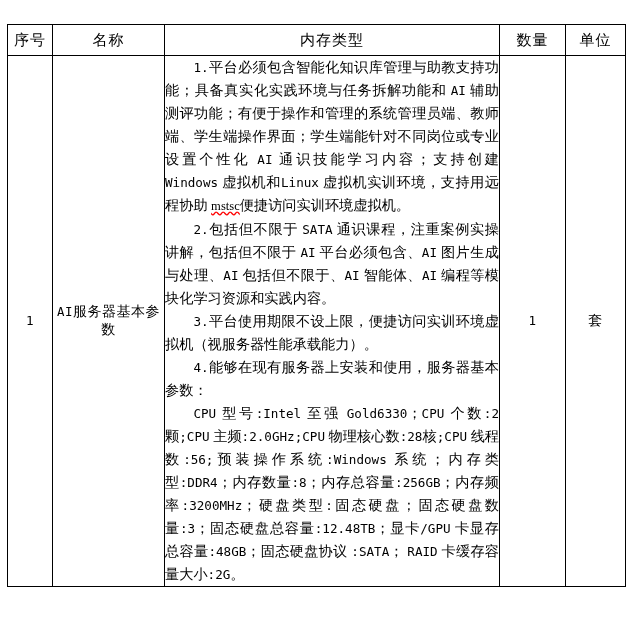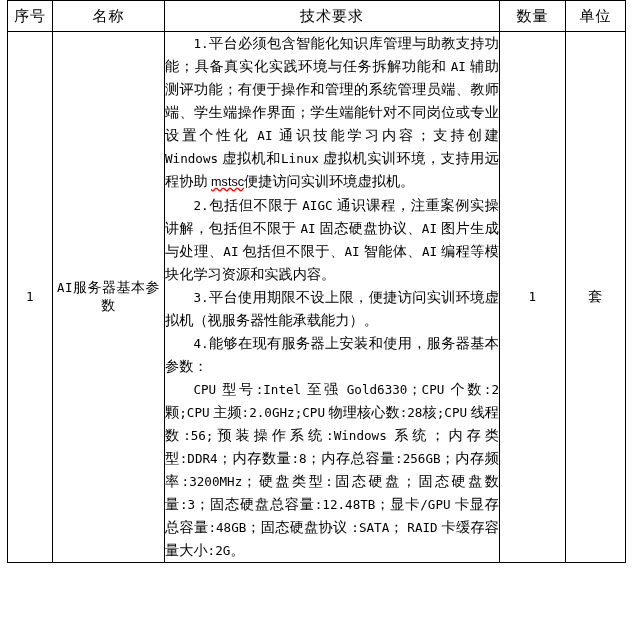--- a/index.html
+++ b/index.html
@@ -18,21 +18,21 @@
   .page {
     position: relative;
     width: 632px;
     height: 644px;
     overflow: hidden;
   }
 
   table.spec-table {
     position: absolute;
     left: 7px;
-    top: 0;
+    top: 24px;
     width: 618px;
     border-collapse: collapse;
     table-layout: fixed;
   }
 
   table.spec-table td,
   table.spec-table th {
     border: 1px solid #000000;
     padding: 0;
     vertical-align: middle;
@@ -87,21 +87,21 @@
     font-size: 12.4px;
   }
 
   .qty-num, .seq-num {
     font-family: "DejaVu Sans Mono", "Liberation Mono", monospace;
     font-size: 12.6px;
   }
 
   
   .spellerr {
-    font-family: Liberation Sans, sans-serif;
+    font-family: Liberation Serif, serif;
     font-size: 12.6px;
     text-decoration: underline wavy #ff0000;
     text-decoration-skip-ink: none;
     text-underline-offset: 1px;
   }
 </style>
 </head>
 <body>
 
 <div class="page">
@@ -112,42 +112,42 @@
       <col class="c-name">
       <col class="c-req">
       <col class="c-qty">
       <col class="c-unit">
     </colgroup>
 
     <thead>
       <tr>
         <td>序号</td>
         <td>名称</td>
-        <td>技术要求</td>
+        <td>内存类型</td>
         <td>数量</td>
         <td>单位</td>
       </tr>
     </thead>
 
     <tbody>
       <tr>
 
         <td class="cell-center">
           <span class="seq-num">1</span>
         </td>
 
         <td class="cell-center">
           <span class="name-lat">AI</span><span>服务器基本参数</span>
         </td>
 
         <td class="cell-req">
 
           <p class="para"><span class="lat">1.</span><span>平台必须包含智能化知识库管理与助教支持功能；具备真实化实践环境与任务拆解功能和 </span><span class="lat">AI</span><span> 辅助测评功能；有便于操作和管理的系统管理员端、教师端、学生端操作界面；学生端能针对不同岗位或专业设置个性化 </span><span class="lat">AI</span><span> 通识技能学习内容；支持创建 </span><span class="lat">Windows</span><span> 虚拟机和</span><span class="lat">Linux</span><span> 虚拟机实训环境，支持用远程协助 </span><span class="spellerr">mstsc</span><span>便捷访问实训环境虚拟机。</span></p>
 
-          <p class="para"><span class="lat">2.</span><span>包括但不限于 </span><span class="lat">AIGC</span><span> 通识课程，注重案例实操讲解，包括但不限于 </span><span class="lat">AI</span><span> 固态硬盘协议、</span><span class="lat">AI</span><span> 图片生成与处理、</span><span class="lat">AI</span><span> 包括但不限于、</span><span class="lat">AI</span><span> 智能体、</span><span class="lat">AI</span><span> 编程等模块化学习资源和实践内容。</span></p>
+          <p class="para"><span class="lat">2.</span><span>包括但不限于 </span><span class="lat">SATA</span><span> 通识课程，注重案例实操讲解，包括但不限于 </span><span class="lat">AI</span><span> 平台必须包含、</span><span class="lat">AI</span><span> 图片生成与处理、</span><span class="lat">AI</span><span> 包括但不限于、</span><span class="lat">AI</span><span> 智能体、</span><span class="lat">AI</span><span> 编程等模块化学习资源和实践内容。</span></p>
 
           <p class="para"><span class="lat">3.</span><span>平台使用期限不设上限，便捷访问实训环境虚拟机（视服务器性能承载能力）。</span></p>
 
           <p class="para"><span class="lat">4.</span><span>能够在现有服务器上安装和使用，服务器基本参数：</span></p>
 
           <p class="para"><span class="lat">CPU</span><span> 型号</span><span class="lat">:Intel</span><span> 至强 </span><span class="lat">Gold6330</span><span>；</span><span class="lat">CPU</span><span> 个数</span><span class="lat">:2</span><span>颗</span><span class="lat">;CPU</span><span> 主频</span><span class="lat">:2.0GHz;CPU</span><span> 物理核心数</span><span class="lat">:28</span><span>核</span><span class="lat">;CPU</span><span> 线程数</span><span class="lat">:56;</span><span>预装操作系统</span><span class="lat">:Windows</span><span> 系统；内存类型</span><span class="lat">:DDR4</span><span>；内存数量</span><span class="lat">:8</span><span>；内存总容量</span><span class="lat">:256GB</span><span>；内存频率</span><span class="lat">:3200MHz</span><span>；硬盘类型</span><span class="lat">:</span><span>固态硬盘；固态硬盘数量</span><span class="lat">:3</span><span>；固态硬盘总容量</span><span class="lat">:12.48TB</span><span>；显卡</span><span class="lat">/GPU</span><span> 卡显存总容量</span><span class="lat">:48GB</span><span>；固态硬盘协议 </span><span class="lat">:SATA</span><span>； </span><span class="lat">RAID</span><span> 卡缓存容量大小</span><span class="lat">:2G</span><span>。</span></p>
 
         </td>
 
         <td class="cell-center">

